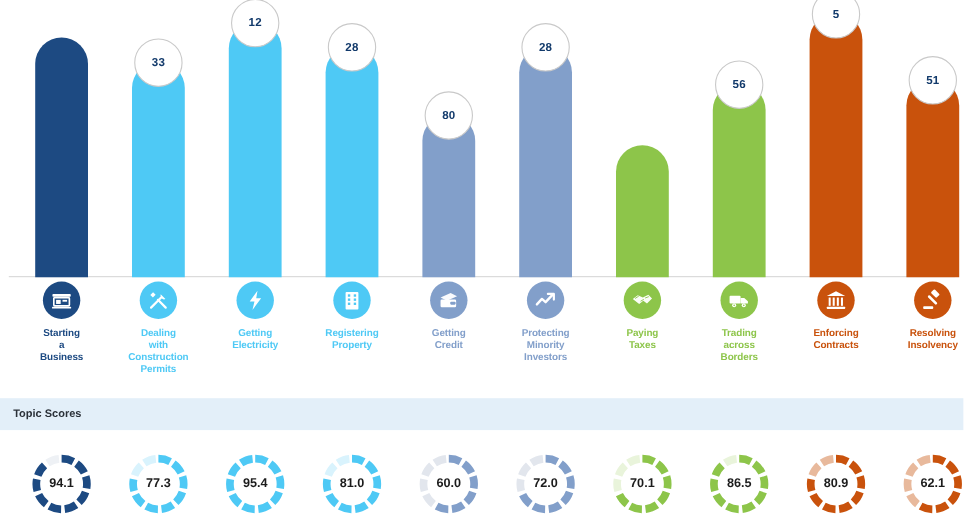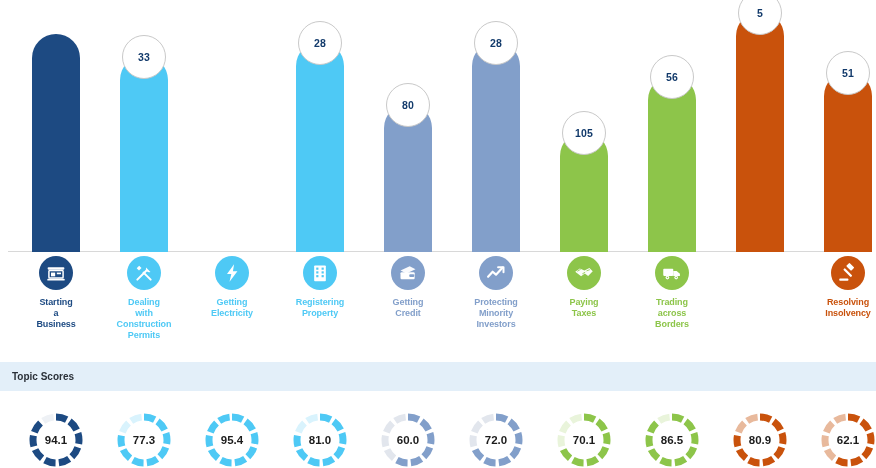--- a/index.html
+++ b/index.html
@@ -85,35 +85,38 @@
 
   <div id="rank-chart">
     <div id="axis-line"></div>
   <div class="bar-col" style="left: 12px;">
         <div class="bar" style="height: 218px; background: rgb(29, 74, 130);"></div>
       </div>
       <div class="bar-col" style="left: 100px;">
         <div class="bar" style="height: 196px; background: rgb(78, 201, 245);"></div>
         <div class="rank-bubble" style="bottom: 173px;">33</div>
       </div>
+      <div class="bar-col" style="left: 188px;">
+        <div class="bar" style="height: 232px; background: rgb(78, 201, 245);"></div>
+        <div class="rank-bubble" style="bottom: 209px;">12</div>
+      </div>
       <div class="bar-col" style="left: 276px;">
         <div class="bar" style="height: 210px; background: rgb(78, 201, 245);"></div>
         <div class="rank-bubble" style="bottom: 187px;">28</div>
       </div>
       <div class="bar-col" style="left: 364px;">
         <div class="bar" style="height: 148px; background: rgb(130, 159, 202);"></div>
         <div class="rank-bubble" style="bottom: 125px;">80</div>
       </div>
       <div class="bar-col" style="left: 452px;">
         <div class="bar" style="height: 210px; background: rgb(130, 159, 202);"></div>
         <div class="rank-bubble" style="bottom: 187px;">28</div>
       </div>
       <div class="bar-col" style="left: 540px;">
         <div class="bar" style="height: 120px; background: rgb(141, 197, 74);"></div>
-        <div class="rank-bubble" style="bottom: 97px;">105</div>
       </div>
       <div class="bar-col" style="left: 628px; text-align: right;">
         <div class="bar" style="height: 176px; background: rgb(141, 197, 74);"></div>
         <div class="rank-bubble" style="bottom: 153px;">56</div>
       </div>
       <div class="bar-col" style="left: 716px;">
         <div class="bar" style="height: 240px; background: rgb(201, 82, 12);"></div>
         <div class="rank-bubble" style="bottom: 217px;">5</div>
       </div>
       <div class="bar-col" style="left: 804px;">
@@ -207,20 +210,33 @@
           <svg viewBox="0 0 24 24" fill="#fff">
             <rect x="1.5" y="7" width="12" height="8.5" rx="1"></rect>
             <path d="M13.5 9.5 H17.5 L21.5 13 v2.5 h-8 z"></path>
             <circle cx="6.5" cy="17.5" r="2.2"></circle>
             <circle cx="17" cy="17.5" r="2.2"></circle>
             <circle cx="6.5" cy="17.5" r="0.9" fill="#8dc54a"></circle>
             <circle cx="17" cy="17.5" r="0.9" fill="#8dc54a"></circle>
           </svg>
         </div>
         <div class="topic-label" style="color: rgb(141, 197, 74);"><span>Trading</span><br><span>across</span><br><span>Borders</span></div>
+      </div>
+      <div class="topic-col" style="left: 716px;">
+        <div class="topic-icon" style="background: rgb(201, 82, 12);">
+          <svg viewBox="0 0 24 24" fill="#fff">
+            <path d="M12 2.2 L22 7.2 H2 z"></path>
+            <rect x="4" y="9" width="2.2" height="9"></rect>
+            <rect x="8.4" y="9" width="2.2" height="9"></rect>
+            <rect x="12.9" y="9" width="2.2" height="9"></rect>
+            <rect x="17.4" y="9" width="2.2" height="9"></rect>
+            <rect x="2" y="19" width="20" height="2.4" rx="0.6"></rect>
+          </svg>
+        </div>
+        <div class="topic-label" style="color: rgb(201, 82, 12);"><span>Enforcing</span><br><span>Contracts</span></div>
       </div>
       <div class="topic-col" style="left: 804px;">
         <div class="topic-icon" style="background: rgb(201, 82, 12);">
           <svg viewBox="0 0 24 24" fill="#fff">
             <rect x="10.5" y="1.8" width="8.4" height="5.6" rx="1.2" transform="rotate(45 14.7 4.6)"></rect>
             <rect x="5.2" y="10.2" width="13" height="2.8" rx="1.2" transform="rotate(45 11.7 11.6)"></rect>
             <rect x="1.5" y="18.6" width="11" height="2.8" rx="1"></rect>
           </svg>
         </div>
         <div class="topic-label" style="color: rgb(201, 82, 12);"><span>Resolving</span><br><span>Insolvency</span></div>

